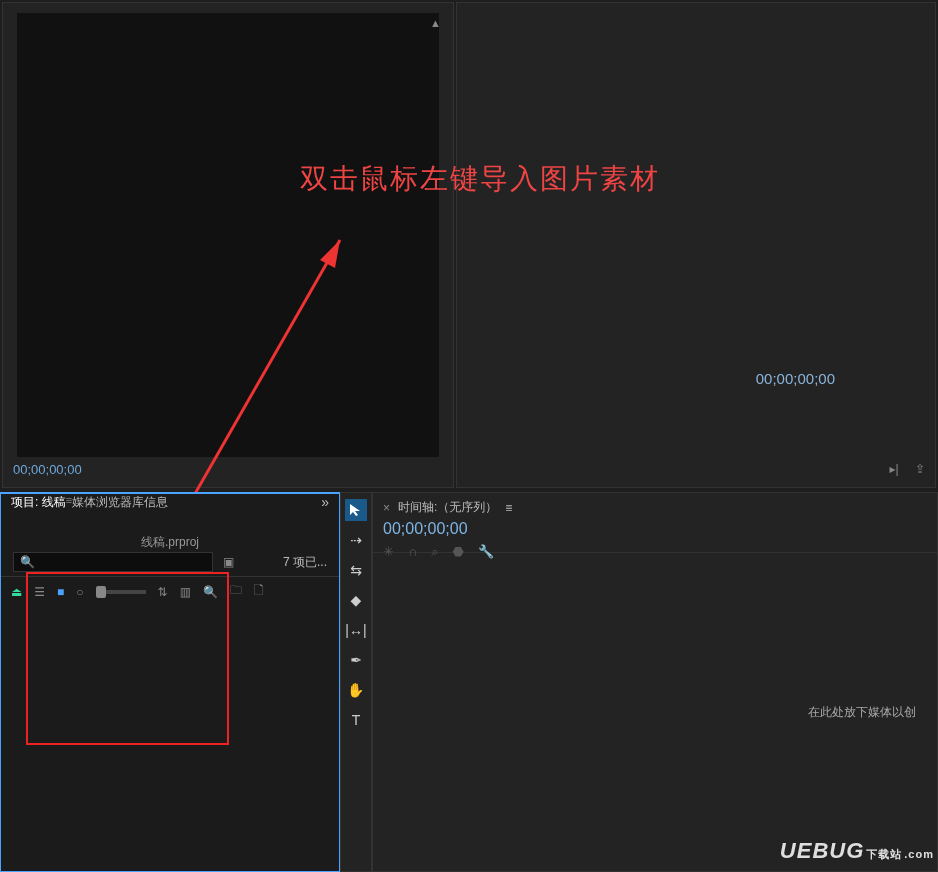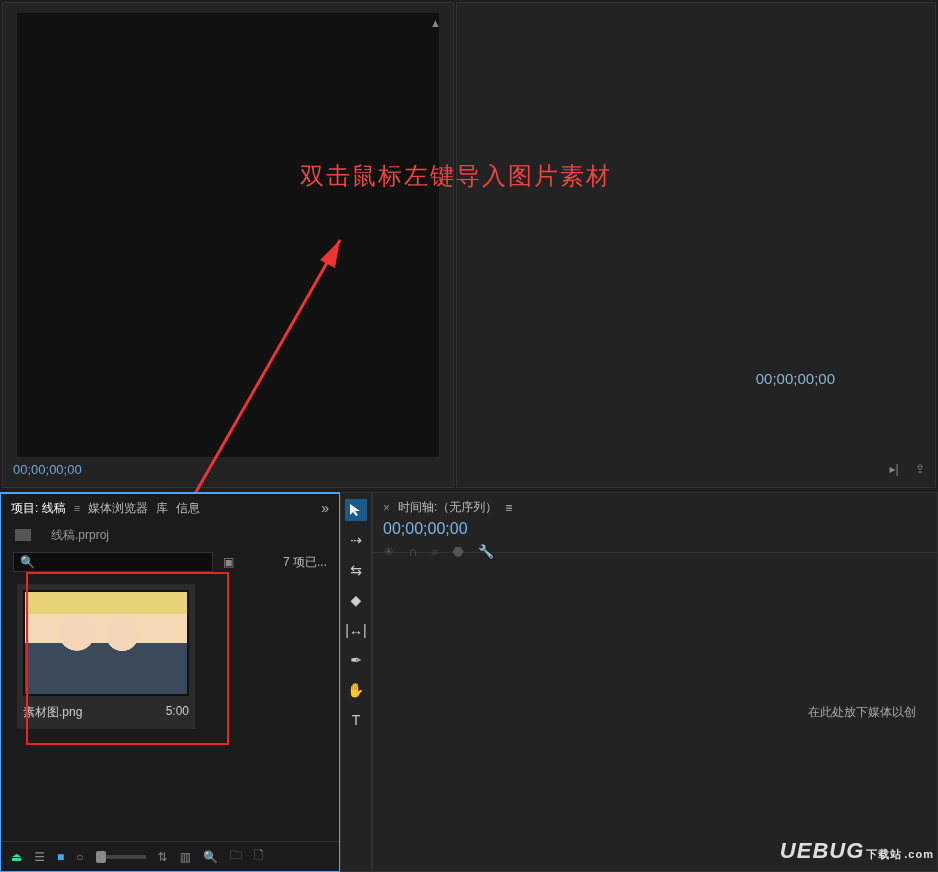--- a/index.html
+++ b/index.html
@@ -18,46 +18,46 @@
   .monitor-panel { background: #232323; position: relative; }
   .source-panel { width: 452px; border: 1px solid #333; margin: 2px; }
   .program-panel { flex: 1; border: 1px solid #333; margin: 2px 2px 2px 0; position: relative; }
   .timecode-bl { position: absolute; left: 10px; bottom: 10px; color: #6fa8dc; font-size: 13px; }
   .viewer-black { position: absolute; left: 14px; top: 10px; right: 14px; bottom: 30px; background: #111; }
   .arrow-up { position: absolute; right: 12px; top: 14px; color: #888; font-size: 11px; }
 
   .annotation-text {
     position: absolute; left: 300px; top: 160px;
     color: #e44;
-    font-size: 24px; letter-spacing: 2px;
+    font-size: 28px; letter-spacing: 2px;
   }
   .annotation-arrow {
     position: absolute; left: 160px; top: 200px;
     width: 220px; height: 330px; pointer-events: none;
   }
 
   .program-tc { position: absolute; right: 100px; top: 367px; color: #8ab4d8; font-size: 15px; }
   .prog-controls { position: absolute; right: 5px; bottom: 8px; display: flex; gap: 6px; }
   .icon-btn { width: 20px; height: 20px; display: inline-flex; align-items: center; justify-content: center; color: #888; cursor: pointer; }
 
   
   .bottom-area { position: absolute; left: 0; top: 492px; right: 0; bottom: 0; display: flex; }
 
   .project-panel {
     width: 340px; background: #1b1b1b;
     border: 1px solid #4aa3ff; border-top: 2px solid #4aa3ff;
     display: flex; flex-direction: column;
   }
-  .panel-tabs { height: 28px; display: flex; align-items: center; gap: 8px; padding: 0 10px; color: #bbb; font-size: 12px; }
+  .panel-tabs { height: 28px; display: flex; align-items: flex-start; gap: 0; padding: 0 10px; color: #bbb; font-size: 12px; }
   .panel-tabs .tab { cursor: pointer; }
   .panel-tabs .tab.active { color: #fff; }
   .panel-tabs .menu-icon { font-size: 11px; color: #888; }
   .panel-tabs .more { margin-left: auto; font-size: 14px; }
 
-  .proj-file-row { height: 26px; display: flex; align-items: center; gap: 20px; padding: 0 14px; color: #999; }
+  .proj-file-row { height: 26px; display: flex; align-items: center; gap: 12px; padding: 0 14px; color: #999; flex-direction: column; }
   .bin-icon { width: 16px; height: 12px; background: #555; display: inline-block; }
 
   .search-row { height: 28px; display: flex; align-items: center; gap: 10px; padding: 0 12px; }
   .search-box { flex: 0 0 200px; height: 20px; background: #0d0d0d; border: 1px solid #333; display: flex; align-items: center; padding: 0 6px; color: #aaa; }
   .search-box span:first-child { margin-right: 4px; }
   .cam-icon { color: #888; }
   .item-count { margin-left: auto; color: #bbb; }
 
   .asset-grid { flex: 1; position: relative; padding: 8px 16px; }
   .asset-card {
@@ -137,29 +137,20 @@
     <div class="proj-file-row">
       <span class="bin-icon"></span>
       <span>线稿.prproj</span>
     </div>
     <div class="search-row">
       <div class="search-box">
         <span>🔍</span>
       </div>
       <span class="cam-icon">▣</span>
       <span class="item-count">7 项已...</span>
-    </div>
-    <div class="asset-grid">
-      <div class="asset-card">
-        <div class="asset-thumb"></div>
-        <div class="asset-label-row">
-          <span>素材图.png</span>
-          <span>5:00</span>
-        </div>
-      </div>
     </div>
     <div class="proj-footer">
       <span class="ico active">⏏</span>
       <span class="ico">☰</span>
       <span class="ico" style="color:#4aa3ff">■</span>
       <span class="ico">○</span>
       <div class="slider">
           <div class="knob"></div>
         </div>
       <span class="ico">⇅</span>

